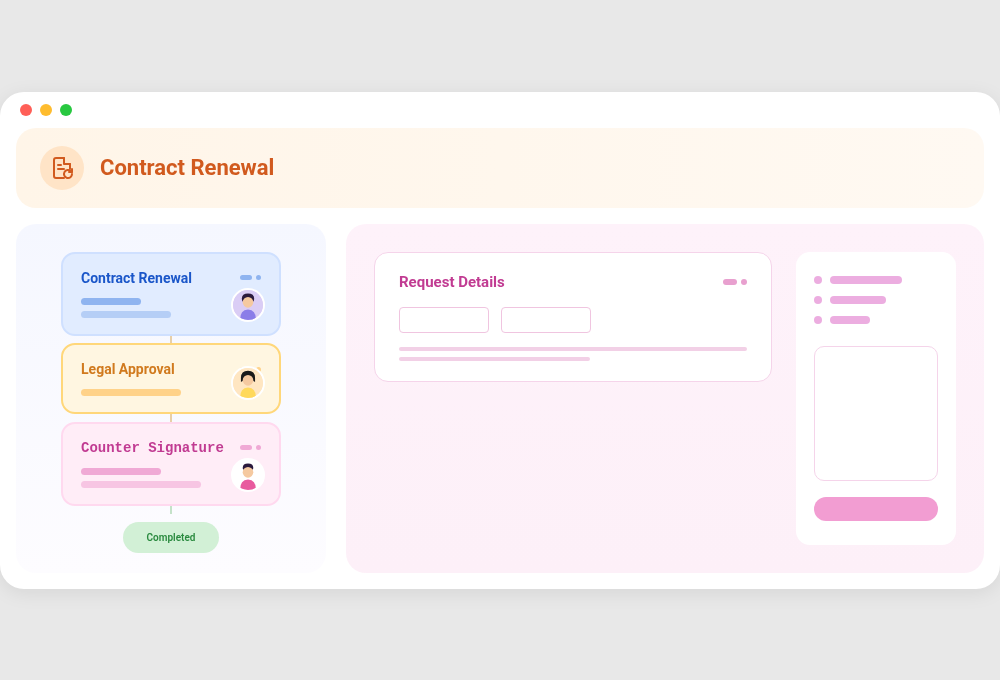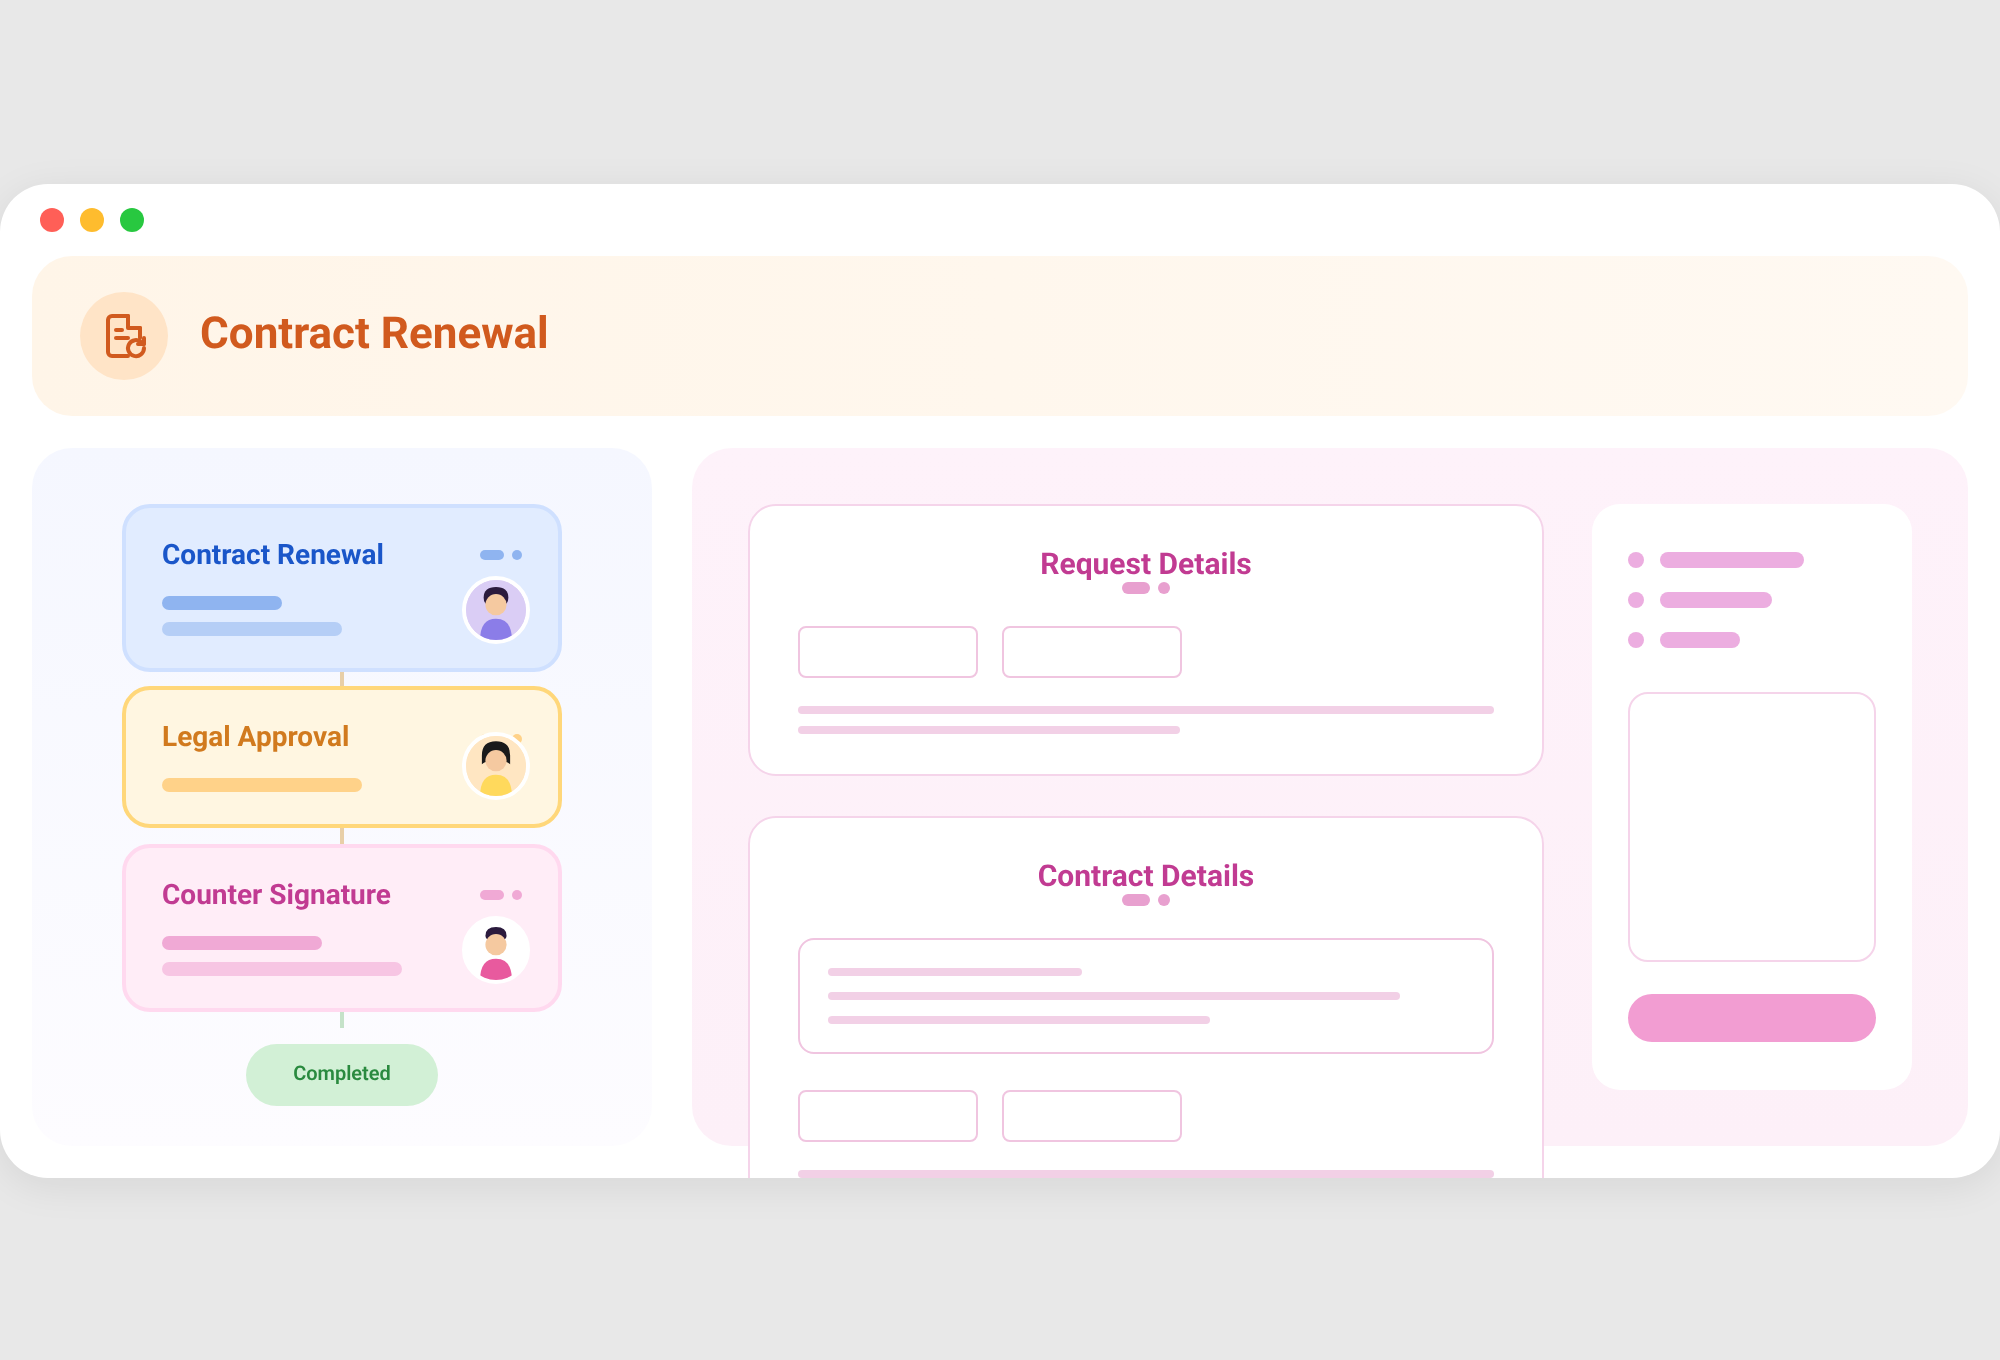--- a/index.html
+++ b/index.html
@@ -111,20 +111,21 @@
       background: #e1ecff;
       border: 2px solid #cfe0ff;
     }
     .wf-yellow {
       background: #fff6e1;
       border: 2px solid #ffd77a;
     }
     .wf-pink {
       background: #ffedf7;
       border: 2px solid #ffd9ef;
+      font-family: Liberation Mono, monospace;
     }
     .wf-header {
       display: flex;
       justify-content: space-between;
       align-items: center;
       margin-bottom: 12px;
     }
     .wf-title {
       font-size: 14px;
       font-weight: 700;
@@ -211,21 +212,20 @@
       background: #fff;
       border: 1.5px solid #f5d4ea;
       border-radius: 14px;
       padding: 20px 24px;
     }
     .detail-header {
       display: flex;
       justify-content: space-between;
       align-items: center;
       margin-bottom: 16px;
-      flex-direction: column;
     }
     .detail-title {
       font-size: 15px;
       font-weight: 700;
       color: #c13b92;
     }
     .detail-dots { display: flex; gap: 4px; align-items: center; }
     .detail-dots .wf-dash, .detail-dots .wf-dot { background: #e8a0cf; width: 14px; }
     .detail-dots .wf-dot { width: 6px; height: 6px; }
     .detail-dots .wf-dash { height: 6px; }
@@ -430,42 +430,20 @@
           <div class="detail-fields">
             <div class="detail-field"></div>
             <div class="detail-field"></div>
           </div>
           <div class="detail-lines">
             <div class="detail-line dl-1"></div>
             <div class="detail-line dl-2"></div>
           </div>
         </div>
 
-        <div class="detail-card">
-          <div class="detail-header">
-            <div class="detail-title">Contract Details</div>
-            <div class="detail-dots">
-              <div class="wf-dash"></div>
-                <div class="wf-dot"></div>
-            </div>
-          </div>
-          <div class="detail-textbox">
-            <div class="tb-line tb-1"></div>
-            <div class="tb-line tb-2"></div>
-            <div class="tb-line tb-3"></div>
-          </div>
-          <div class="detail-fields">
-            <div class="detail-field"></div>
-            <div class="detail-field"></div>
-          </div>
-          <div class="detail-lines">
-            <div class="detail-line dl-1"></div>
-            <div class="detail-line dl-2"></div>
-          </div>
-        </div>
 
       </div>
 
       <div class="right-sidebar">
         <div class="rs-item">
           <div class="rs-bullet"></div>
           <div class="rs-line rs-l1"></div>
         </div>
         <div class="rs-item">
           <div class="rs-bullet"></div>

